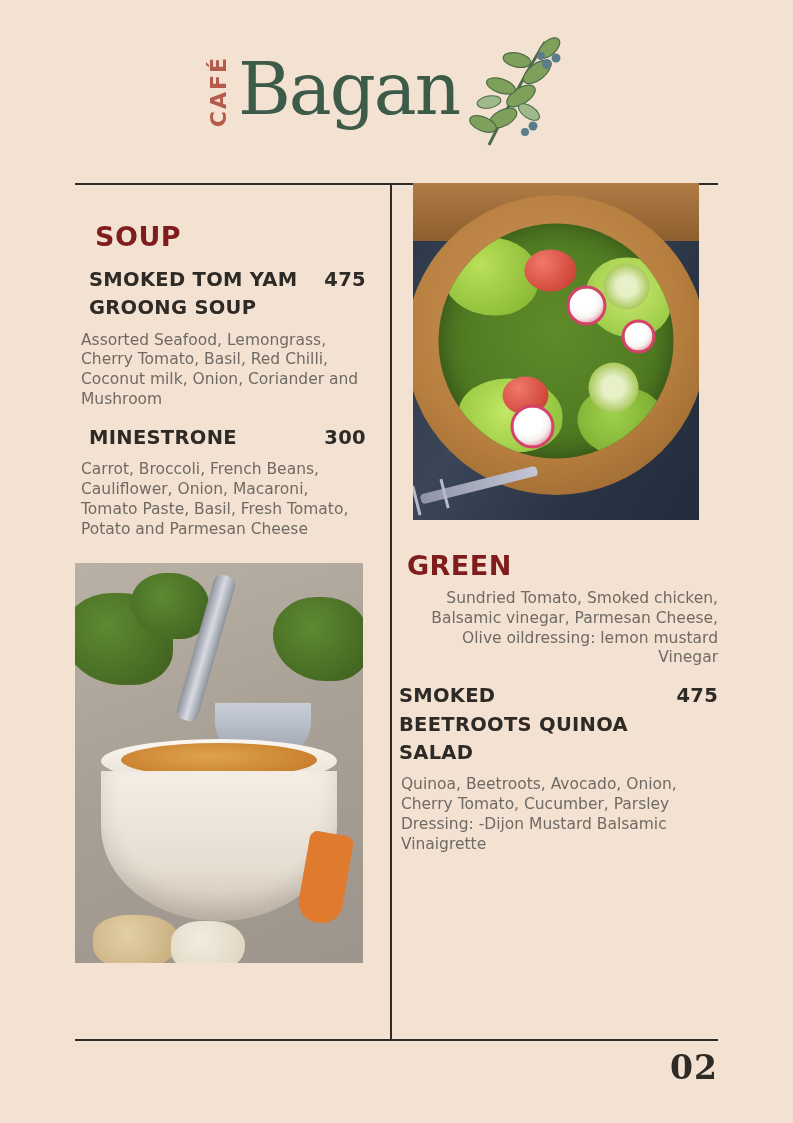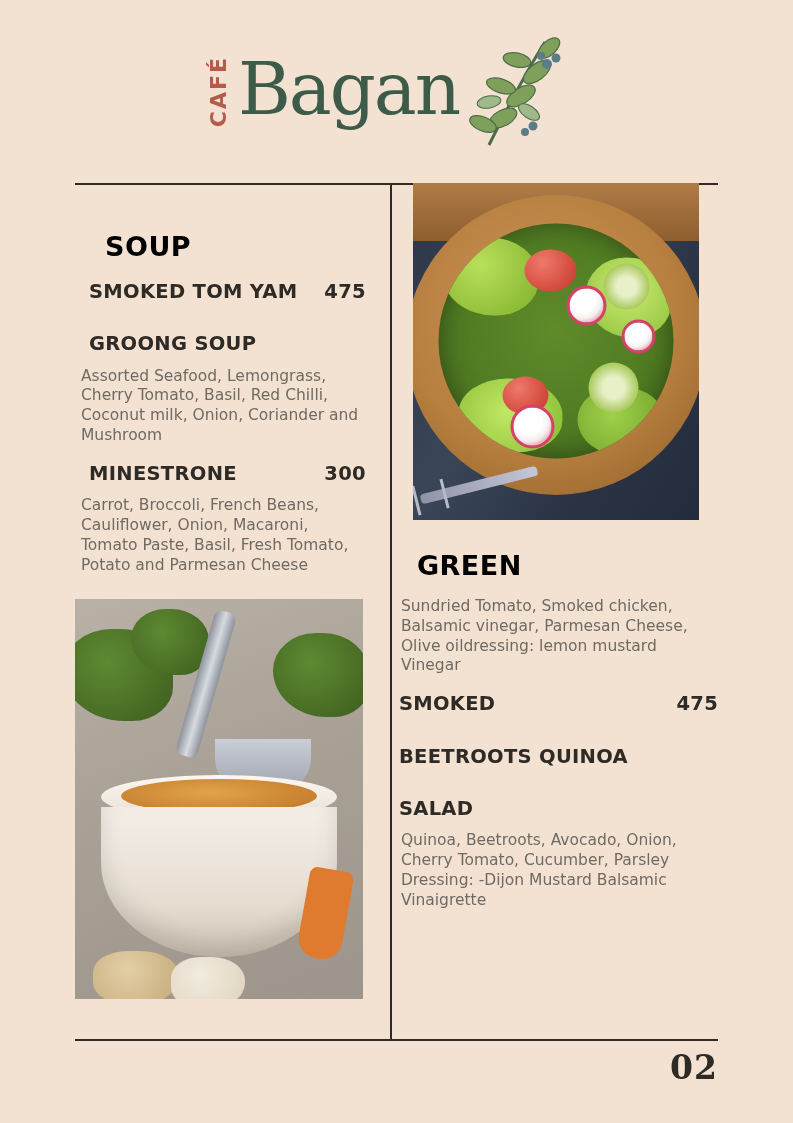--- a/index.html
+++ b/index.html
@@ -92,26 +92,26 @@
     padding-right: 16px;
     box-sizing: border-box;
   }
   .col-right {
     width: 328px;
     margin-left: 17px;
     box-sizing: border-box;
   }
 
   .section-title {
-    color: #000000;
+    color: #7f1d1d;
     font-family: "DejaVu Sans", sans-serif;
     font-weight: bold;
     font-size: 27px;
     letter-spacing: 0.5px;
-    margin: 16px;
+    margin: 6px;
   }
   .left-title { padding: 32px 0 0 14px; }
   .right-title { padding: 0 0 0 2px; }
 
   .item {
     margin-top: 14px;
   }
   .item-head {
     display: flex;
     justify-content: space-between;
@@ -123,21 +123,20 @@
     line-height: 1.45;
   }
   .item-name { padding-right: 10px; }
   .item-price { white-space: nowrap; }
   .item-name2 {
     color: #2e2a26;
     font-size: 19.5px;
     font-weight: bold;
     letter-spacing: 0.3px;
     line-height: 1.45;
-    margin-top: 24px;
   }
   .item-desc {
     margin-top: 8px;
     color: #6f6a63;
     font-size: 15.5px;
     line-height: 1.28;
   }
 
   .left-item { padding-left: 14px; }
   .left-desc { padding-left: 6px; }
@@ -359,21 +358,21 @@
         <div class="rad" style="left:72px;  bottom:10px; width:44px; height:44px;"></div>
         <div class="rad" style="right:18px; top:96px; width:34px; height:34px;"></div>
         <div class="cuke" style="right:24px; top:40px; width:46px; height:46px;"></div>
         <div class="cuke" style="left:150px; bottom:46px; width:50px; height:50px;"></div>
       </div>
       <div class="sp-fork"></div>
     </div>
 
     <h2 class="section-title right-title" style="margin-top:30px;">GREEN</h2>
 
-    <div class="item-desc" style="padding-left:2px;">Sundried Tomato, Smoked chicken, Balsamic vinegar, Parmesan Cheese, Olive oildressing: lemon mustard Vinegar</div>
+    <div class="item-desc" style="padding-left:2px;text-align:right;">Sundried Tomato, Smoked chicken, Balsamic vinegar, Parmesan Cheese, Olive oildressing: lemon mustard Vinegar</div>
 
     <div class="item">
       <div class="item-head">
         <span class="item-name">SMOKED</span>
         <span class="item-price">475</span>
       </div>
       <div class="item-name2">BEETROOTS QUINOA</div>
       <div class="item-name2">SALAD</div>
     </div>
     <div class="item-desc" style="padding-left:2px;">Quinoa, Beetroots, Avocado, Onion, Cherry Tomato, Cucumber, Parsley Dressing: -Dijon Mustard Balsamic Vinaigrette</div>

